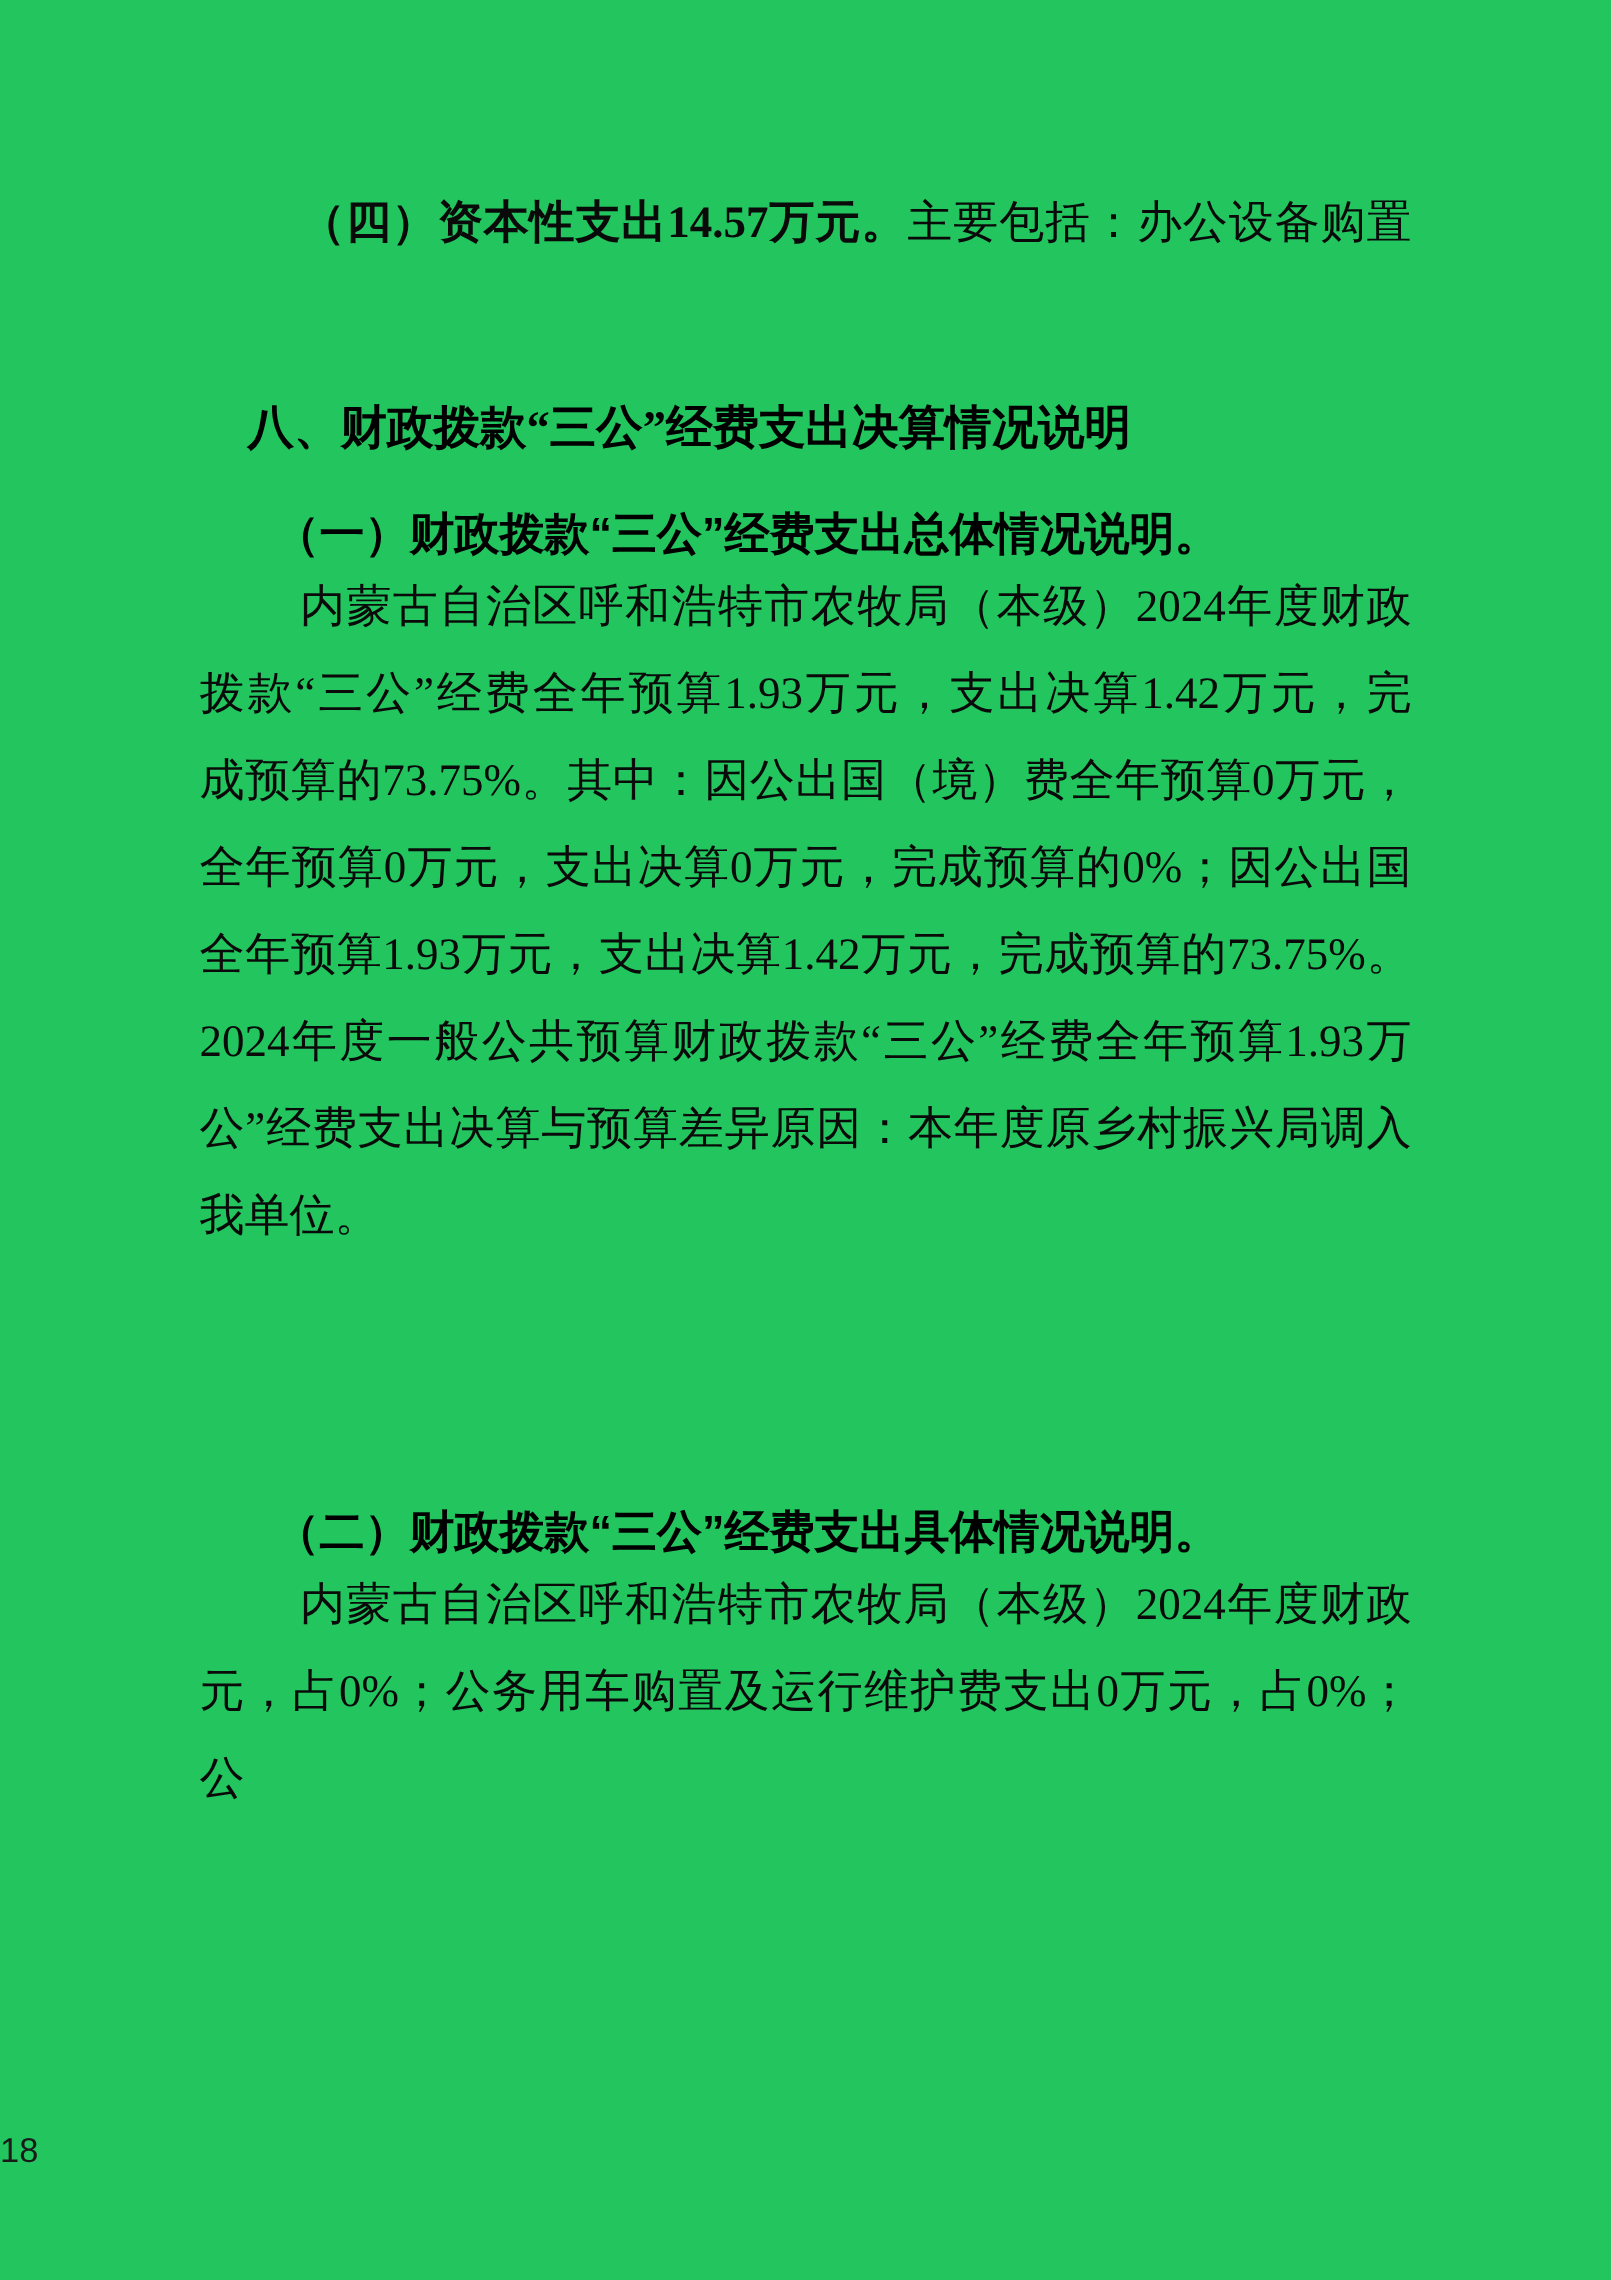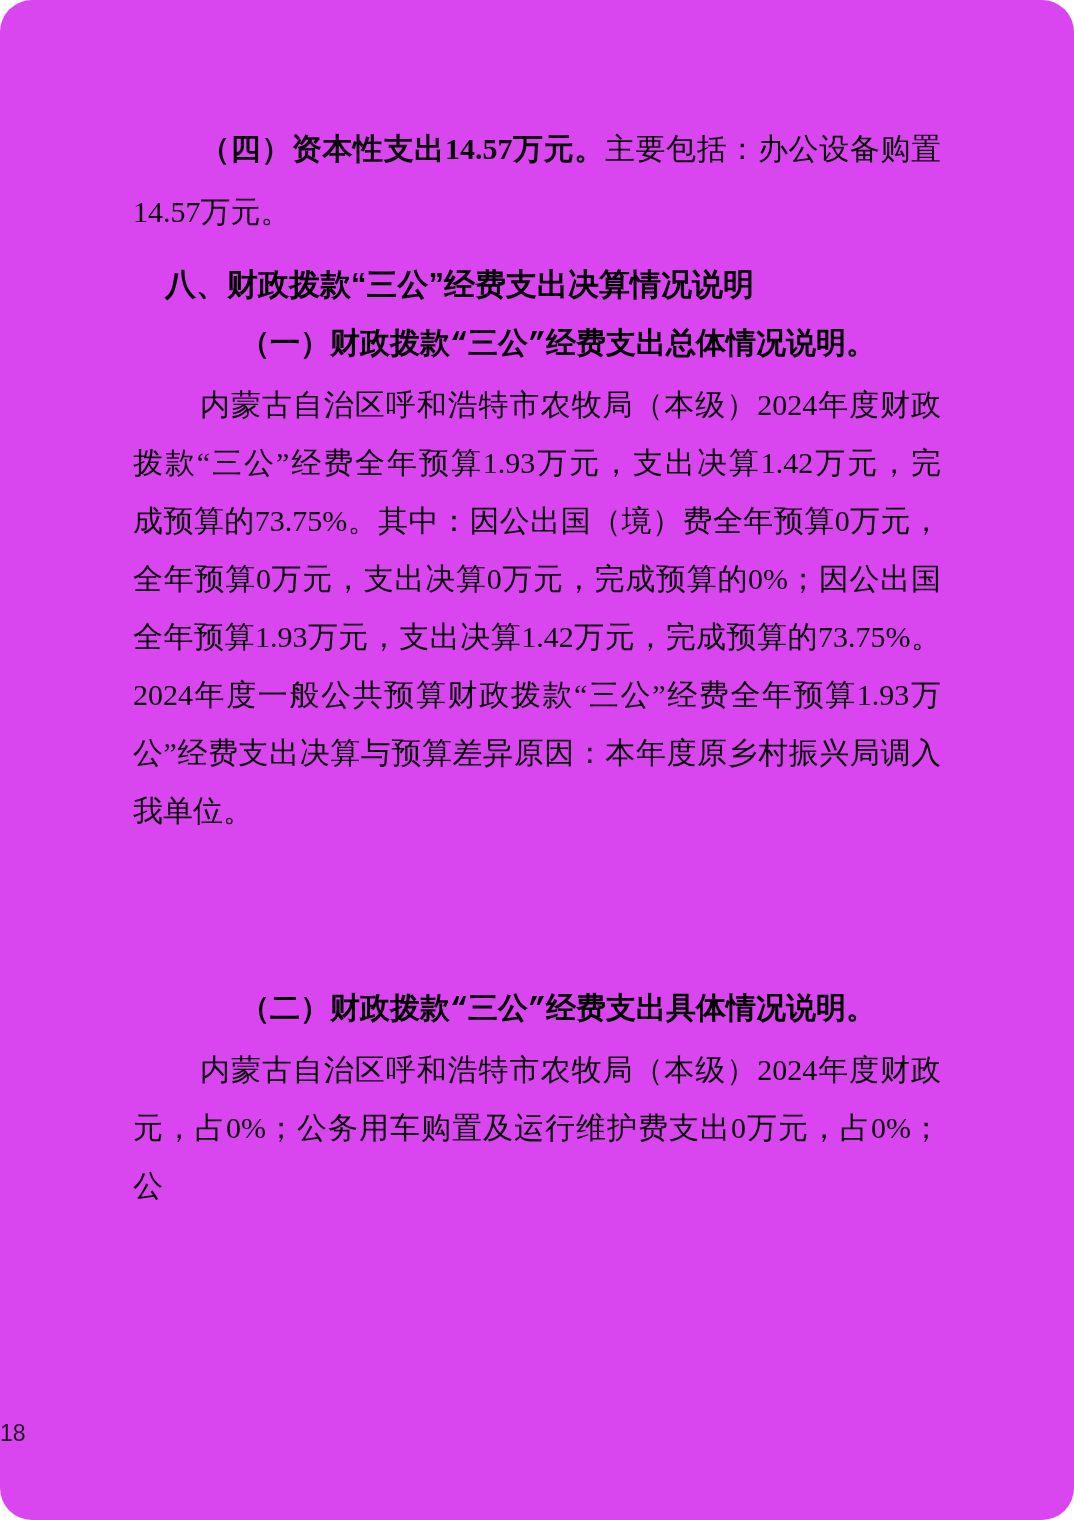--- a/index.html
+++ b/index.html
@@ -4,25 +4,24 @@
 <style>
   html, body {
     margin: 0;
     padding: 0;
     background: #ffffff;
   }
   .page {
     position: relative;
     width: 1074px;
     height: 1520px;
-    background: #d946ef;
+    background: #22c55e;
     color: #000000;
     font-family: "Liberation Serif", "DejaVu Serif", serif;
     overflow: hidden;
-    border-radius: 32px;
   }
   .block {
     position: absolute;
     left: 133px;
     width: 808px;
   }
   .line {
     font-size: 30px;
     line-height: 58px;
     text-align: justify;
@@ -36,38 +35,37 @@
     text-align: left;
     text-align-last: left;
   }
   .line.firstline-indent2 { padding-left: 67px; }
   .boldrun { font-weight: bold; }
   .h-section {
     position: absolute;
     left: 165px;
     width: 780px;
     margin: 0;
-    font-family: Liberation Sans, sans-serif;
+    font-family: Liberation Serif, serif;
     font-weight: 700;
     font-size: 31px;
     line-height: 58px;
     letter-spacing: 0px;
     color: #000000;
   }
   .h-sub {
     position: absolute;
     left: 171px;
     width: 774px;
-    margin: 0;
-    font-family: Liberation Mono, monospace;
+    margin: 12px;
+    font-family: Liberation Sans, sans-serif;
     font-weight: 700;
     font-size: 30px;
     line-height: 58px;
     color: #000000;
-    text-align: center;
   }
   .pagenum {
     position: absolute;
     left: 0;
     top: 1418px;
     width: 1074px;
     text-align: left;
     font-family: "Liberation Sans", "DejaVu Sans", sans-serif;
     font-size: 23px;
     line-height: 30px;
@@ -83,21 +81,20 @@
 </style>
 </head>
 <body>
 
 <div class="page">
 
   <div class="block paraA">
     <div class="line firstline-indent2">
       <span class="boldrun">（四）资本性支出14.57万元。</span><span>主要包括：办公设备购置</span>
     </div>
-    <div class="line lastline">14.57万元。</div>
   </div>
 
   <h2 class="h-section h8">八、财政拨款“三公”经费支出决算情况说明</h2>
 
   <h3 class="h-sub h1s">（一）财政拨款“三公”经费支出总体情况说明。</h3>
 
   <div class="block paraB">
     <div class="line firstline-indent2">内蒙古自治区呼和浩特市农牧局（本级）2024年度财政</div>
     <div class="line">拨款“三公”经费全年预算1.93万元，支出决算1.42万元，完</div>
     <div class="line">成预算的73.75%。其中：因公出国（境）费全年预算0万元，</div>

